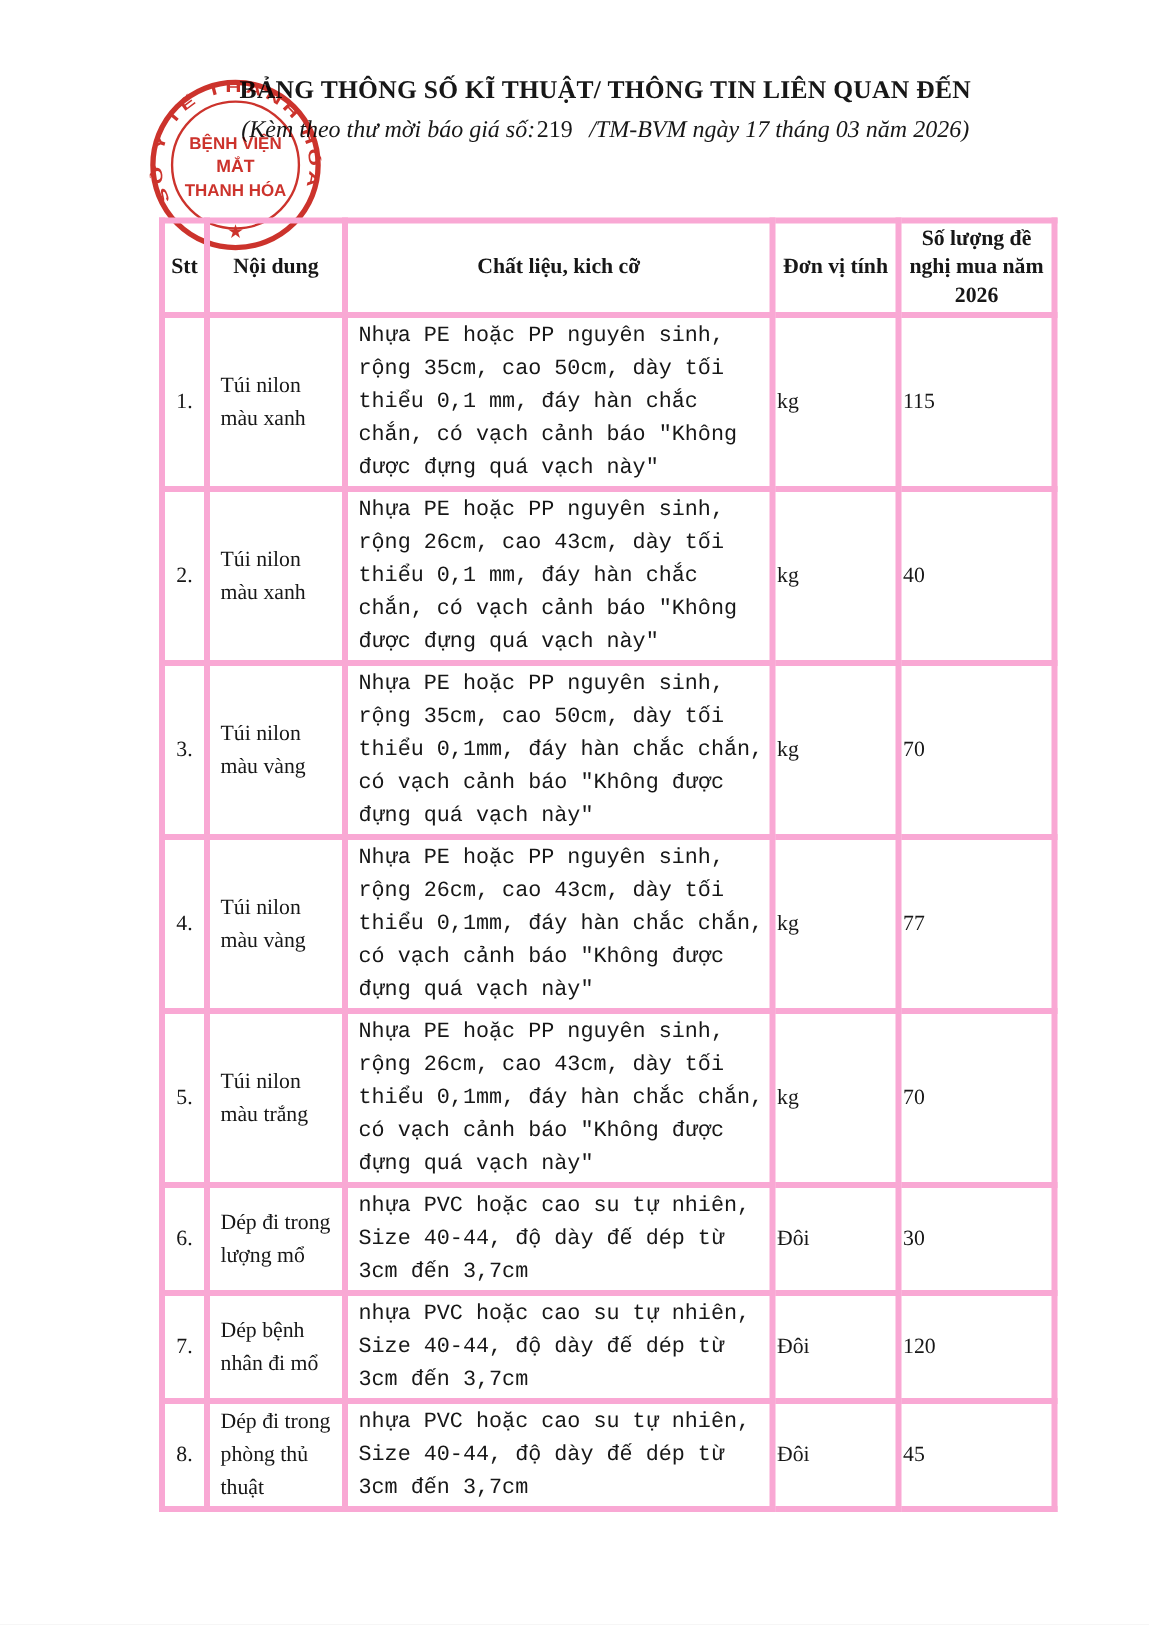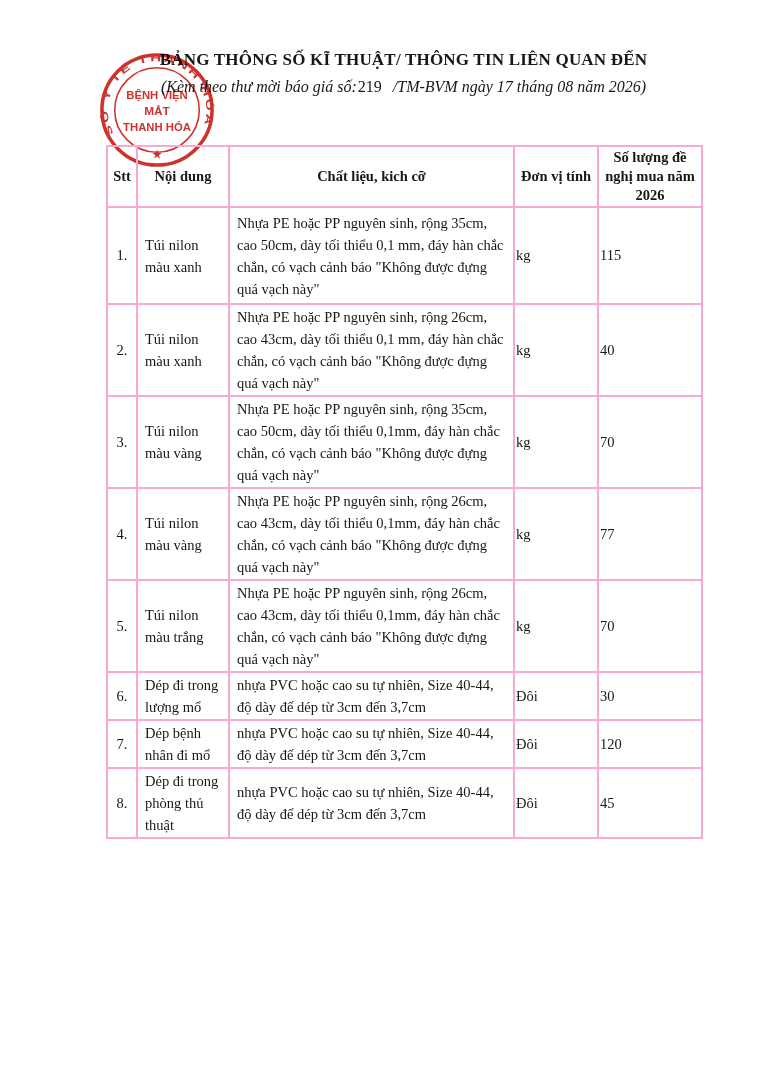--- a/index.html
+++ b/index.html
@@ -54,53 +54,53 @@
   
   .doc-table{
     position:absolute;
     left:106px;top:145px;
     width:595px;
     border-collapse:collapse;
     table-layout:fixed;
     font-size:14.5px;
   }
   .doc-table td,.doc-table th{
-    border:2px solid #f9a8d4;
+    border:4px solid #f9a8d4;
     vertical-align:middle;
     overflow:hidden;
   }
   .doc-table thead tr{height:60px;}
   .doc-table th{
     font-weight:bold;
     text-align:center;
     line-height:19px;
     padding:1px 2px;
   }
   .doc-table tbody tr:nth-child(1){height:97px;}
   .doc-table tbody tr:nth-child(2){height:88px;}
   .doc-table tbody tr:nth-child(3){height:88px;}
   .doc-table tbody tr:nth-child(4){height:88px;}
   .doc-table tbody tr:nth-child(5){height:89px;}
   .doc-table tbody tr:nth-child(6){height:45px;}
   .doc-table tbody tr:nth-child(7){height:45px;}
   .doc-table tbody tr:nth-child(8){height:67px;}
   .c-stt{text-align:center;}
   .c-nd{padding:1px 3px 1px 7px;line-height:22px;}
-  .c-cl{padding:1px 4px 1px 7px;line-height:22px;}
+  .c-cl{padding:1px 4px 1px 7px;line-height:22px;font-family:Liberation Mono, monospace;}
   .c-dv{}
   .c-sl{text-align:left;}
 </style>
 </head>
 <body>
 
 <div class="page">
 
   <div class="title-block">
     <div class="title-line">BẢNG THÔNG SỐ KĨ THUẬT/ THÔNG TIN LIÊN QUAN ĐẾN</div>
-    <div class="subtitle"><span>(Kèm theo thư mời báo giá số:</span><span class="num">219</span><span>/TM-BVM ngày 17 tháng 08 năm 2026)</span></div>
+    <div class="subtitle"><span>(Kèm theo thư mời báo giá số:</span><span class="num">219</span><span>/TM-BVM ngày 17 tháng 03 năm 2026)</span></div>
   </div>
 
   <svg class="stamp" viewBox="0 0 120 120" aria-hidden="true">
     <circle class="ring-outer" cx="60" cy="60" r="56" stroke="#c8231c"></circle>
     <circle class="ring-inner" cx="60" cy="60" r="43" stroke="#c8231c"></circle>
     <path id="ringpath" d="M 17,86 A 50,50 0 1 1 103,86" fill="none"></path>
     <text class="ring-text" fill="#c8231c"><textPath href="#ringpath" startOffset="2" textLength="198" lengthAdjust="spacingAndGlyphs">SỞ Y TẾ THANH HÓA</textPath></text>
     <text class="c-line" x="60" y="49" fill="#c8231c">BỆNH VIỆN</text>
     <text class="c-line2" x="60" y="65" fill="#c8231c">MẮT</text>
     <text class="c-line" x="60" y="81" fill="#c8231c">THANH HÓA</text>

